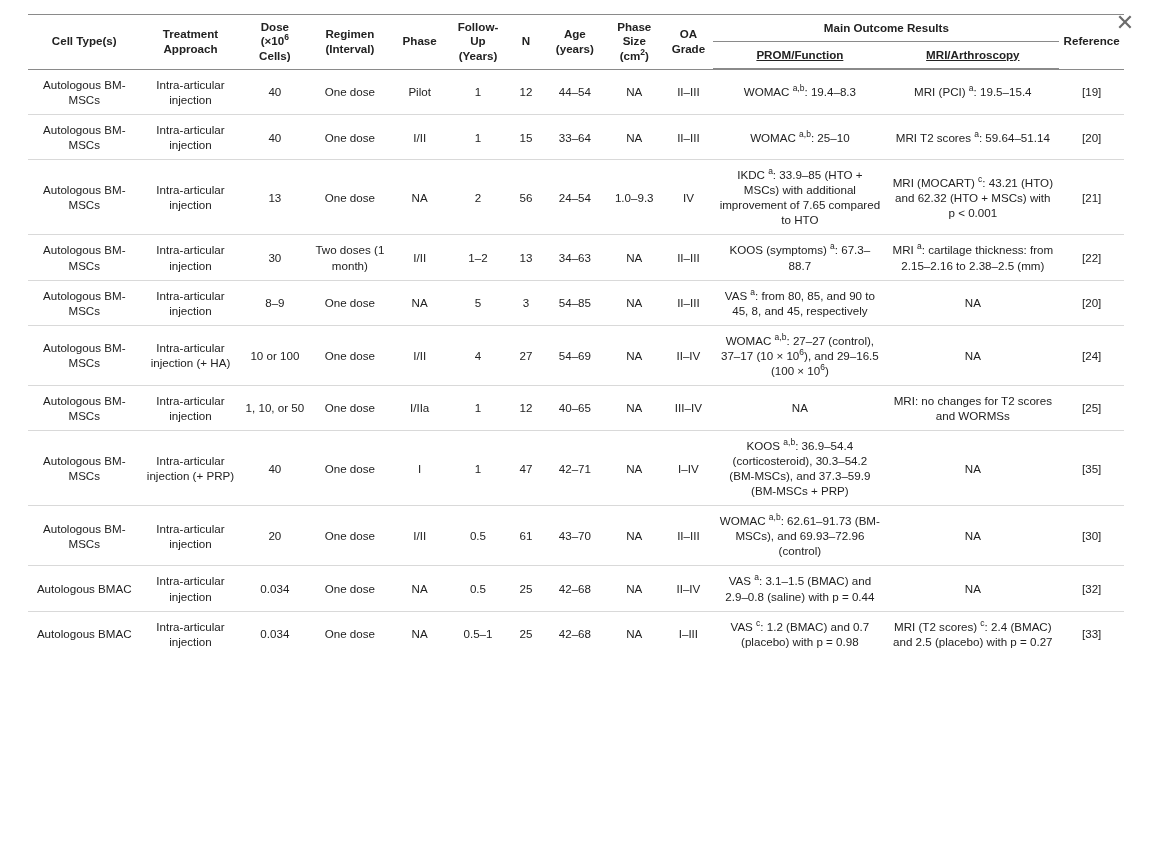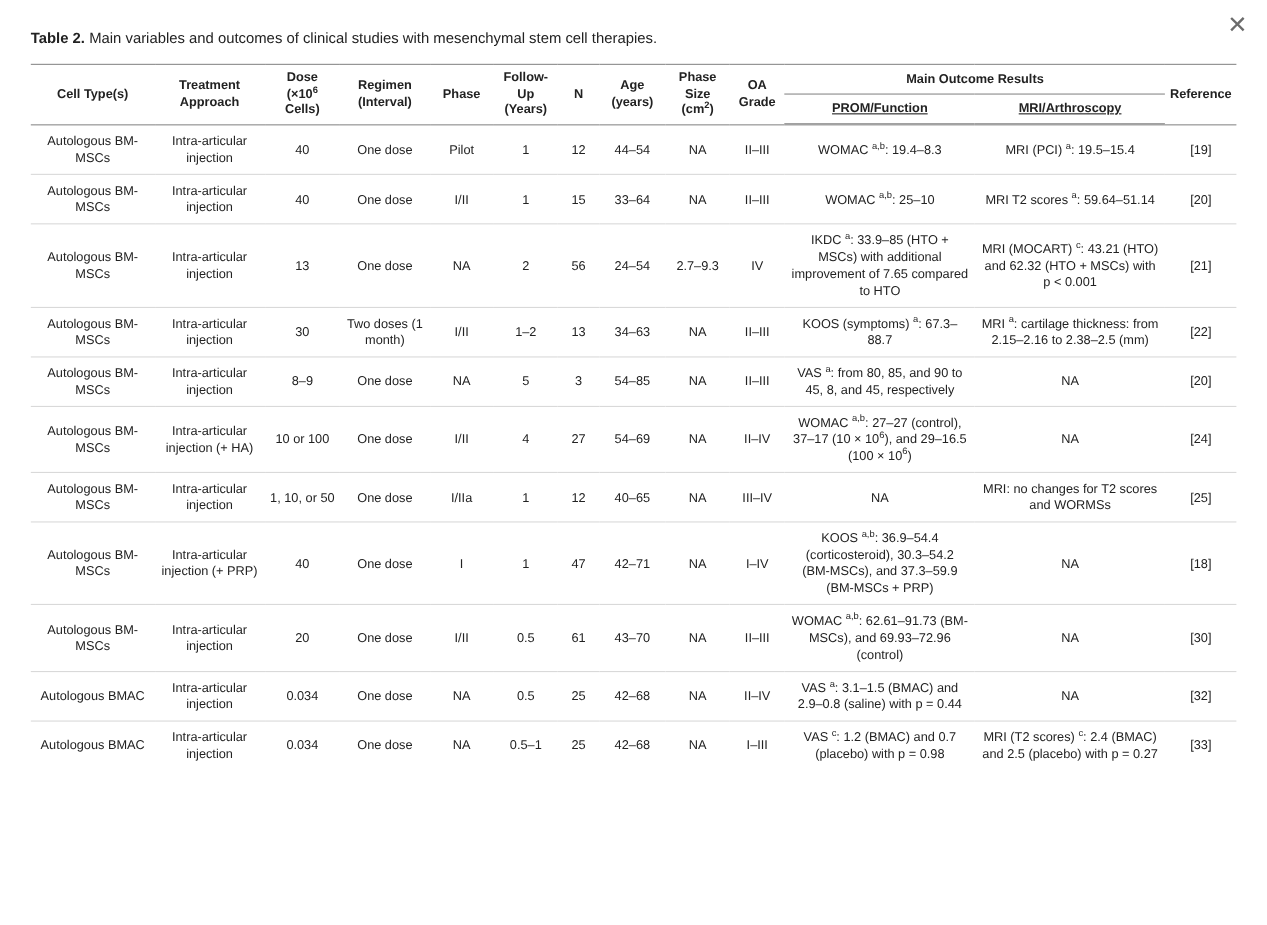--- a/index.html
+++ b/index.html
@@ -100,24 +100,20 @@
   .col-ref     { width: 62px; }
   .mor-group   { text-align: center; }
 </style>
 </head>
 <body>
 
 <div class="page">
 
   <div class="close-btn">✕</div>
 
-  <div class="caption">
-    <span class="cap-label">Table 2.</span>
-    <span>Main variables and outcomes of clinical studies with mesenchymal stem cell therapies.</span>
-  </div>
 
   <div class="table-wrap">
     <table class="main">
       <colgroup>
         <col class="col-cell">
           <col class="col-approach">
           <col class="col-dose">
           <col class="col-regimen">
         <col class="col-phase">
           <col class="col-follow">
@@ -211,21 +207,21 @@
 
         <tr>
           <td>Autologous BM-MSCs</td>
           <td>Intra-articular injection</td>
           <td>13</td>
           <td>One dose</td>
           <td>NA</td>
           <td>2</td>
           <td>56</td>
           <td>24–54</td>
-          <td>2.7–9.3</td>
+          <td>1.0–9.3</td>
           <td>IV</td>
           <td><span>IKDC </span><sup>a</sup><span>: 33.9–85 (HTO + MSCs) with additional improvement of 7.65 compared to HTO</span></td>
           <td><span>MRI (MOCART) </span><sup>c</sup><span>: 43.21 (HTO) and 62.32 (HTO + MSCs) with p &lt; 0.001</span></td>
           <td>[21]</td>
         </tr>
 
         <tr>
           <td>Autologous BM-MSCs</td>
           <td>Intra-articular injection</td>
           <td>30</td>
@@ -295,21 +291,21 @@
           <td>40</td>
           <td>One dose</td>
           <td>I</td>
           <td>1</td>
           <td>47</td>
           <td>42–71</td>
           <td>NA</td>
           <td>I–IV</td>
           <td><span>KOOS </span><sup>a,b</sup><span>: 36.9–54.4 (corticosteroid), 30.3–54.2 (BM-MSCs), and 37.3–59.9 (BM-MSCs + PRP)</span></td>
           <td><span>NA</span><sup></sup><span></span></td>
-          <td>[18]</td>
+          <td>[35]</td>
         </tr>
 
         <tr>
           <td>Autologous BM-MSCs</td>
           <td>Intra-articular injection</td>
           <td>20</td>
           <td>One dose</td>
           <td>I/II</td>
           <td>0.5</td>
           <td>61</td>

